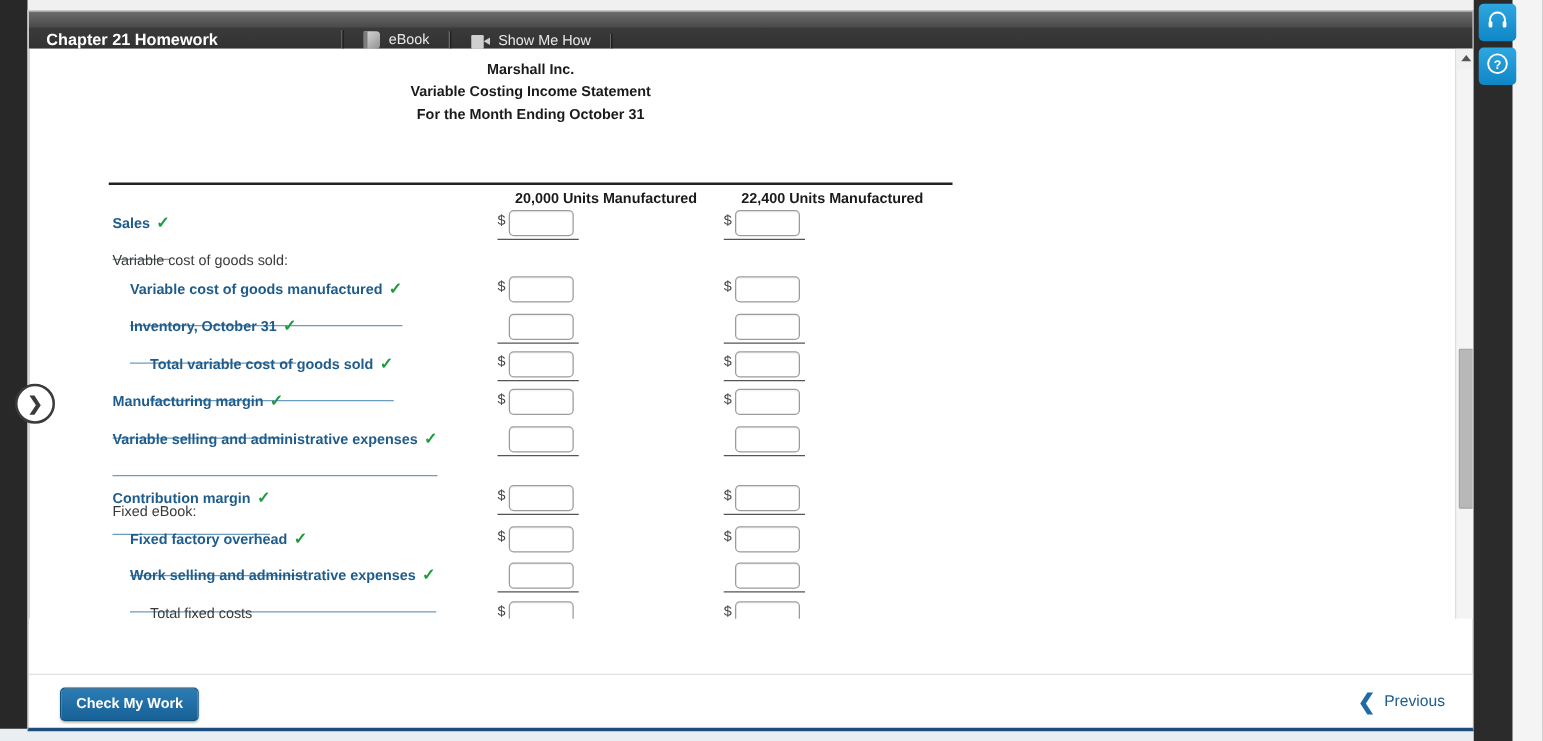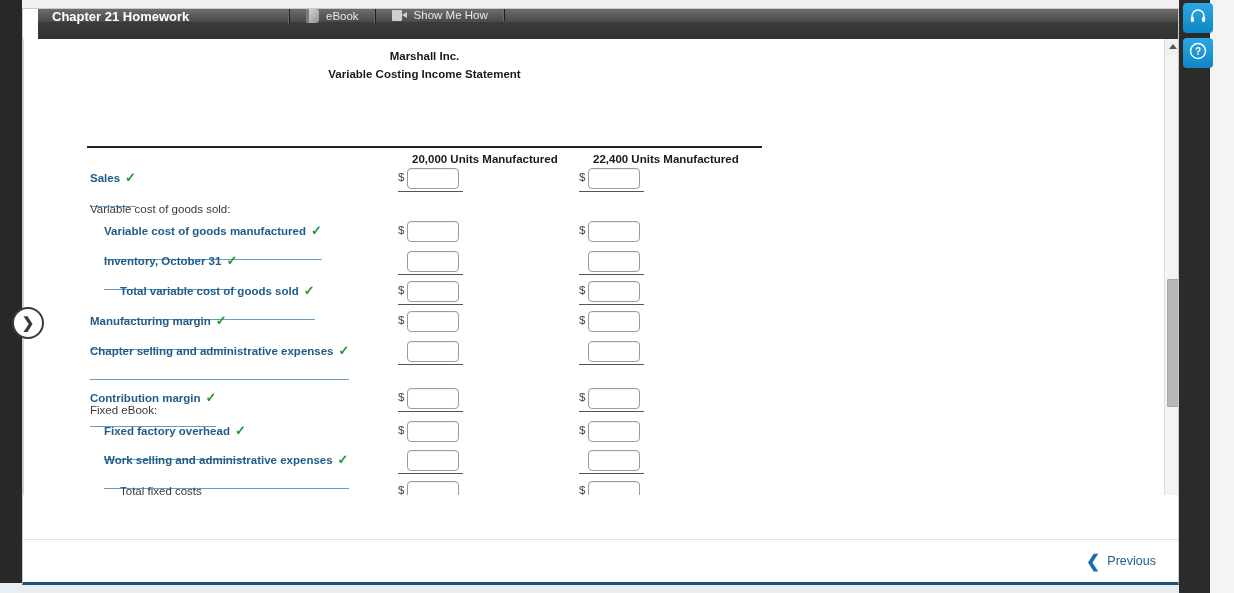--- a/index.html
+++ b/index.html
@@ -46,25 +46,25 @@
     left: 22px; top: 8px;
     width: 1157px; height: 577px;
     background: #ffffff;
     border: 1px solid #c9c9c9;
     border-bottom: 3px solid #1c4f7c;
     overflow: hidden;
   }
 
   
   #tabbar {
-    position: absolute; left: 15px; top: 0;
+    position: absolute; left: 0; top: 0;
     width: 1157px; height: 30px;
     background: linear-gradient(to bottom, #6d6d6d 0%, #4a4a4a 42%, #3a3a3a 45%, #323232 100%);
     display: flex;
-    align-items: flex-start;
+    align-items: flex-end;
   }
   .tab {
     display: flex;
     align-items: center;
     gap: 7px;
     padding: 0 16px;
     border-right: 1px solid #1d1d1d;
     box-shadow: inset -1px 0 0 #6a6a6a;
     color: #e8e8e8;
     font-size: 11.5px;
@@ -413,20 +413,21 @@
       <div class="tab filler"></div>
     </div>
 
     <div id="content">
 
       <div id="sheet">
 
         <div id="stmt-titles">
           <div>Marshall Inc.</div>
           <div>Variable Costing Income Statement</div>
+          <div>For the Month Ending October 31</div>
         </div>
 
         <div id="title-rule"></div>
 
         <div class="col-head" id="col-head-1">20,000 Units Manufactured</div>
         <div class="col-head" id="col-head-2">22,400 Units Manufactured</div>
 
         <div id="rows">
             <div class="row" style="top: 131px;">
               <div class="lbl link" style="left: 66px;"><span>Sales</span><span class="check">✓</span></div>
@@ -484,21 +485,21 @@
               <div class="val c1">
                 <span class="dollar">$</span>
                 <input class="box" type="text" style="">
               </div>
               <div class="val c2">
                 <span class="dollar">$</span>
                 <input class="box" type="text" style="">
               </div>
             </div>
             <div class="row" style="top: 304px;">
-              <div class="lbl link" style="left: 66px;"><span>Chapter selling and administrative expenses</span><span class="check">✓</span></div>
+              <div class="lbl link" style="left: 66px;"><span>Variable selling and administrative expenses</span><span class="check">✓</span></div>
               <div class="val c1">
                 <input class="box" type="text" style="">
                 <div class="rule"></div>
               </div>
               <div class="val c2">
                 <input class="box" type="text" style="">
                 <div class="rule"></div>
               </div>
             </div>
             <div class="row" style="top: 333px; margin-top: 18px;">
@@ -574,20 +575,21 @@
       </div>
 
       <div id="vscroll">
         <div class="sb-arrow" id="sb-up"></div>
         <div id="sb-thumb"></div>
         <div class="sb-arrow" id="sb-down"></div>
       </div>
     </div>
 
     <div id="actionbar">
+      <div id="check-my-work">Check My Work</div>
       <div id="previous-btn">
         <span id="prev-chevron">❮</span>
         <span>Previous</span>
       </div>
     </div>
   </div>
 
   <div id="expander">
     <span>❯</span>
   </div>

